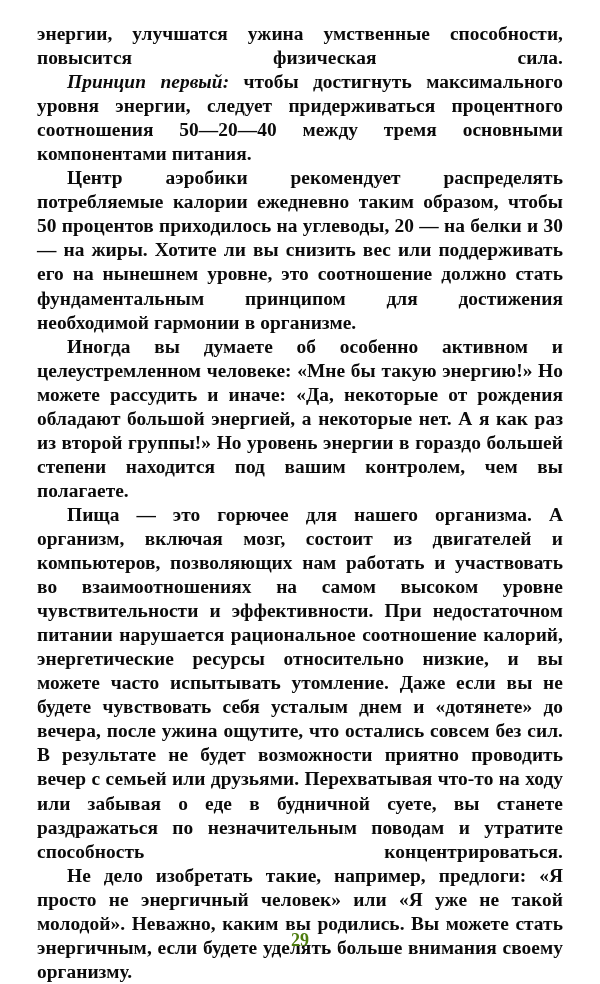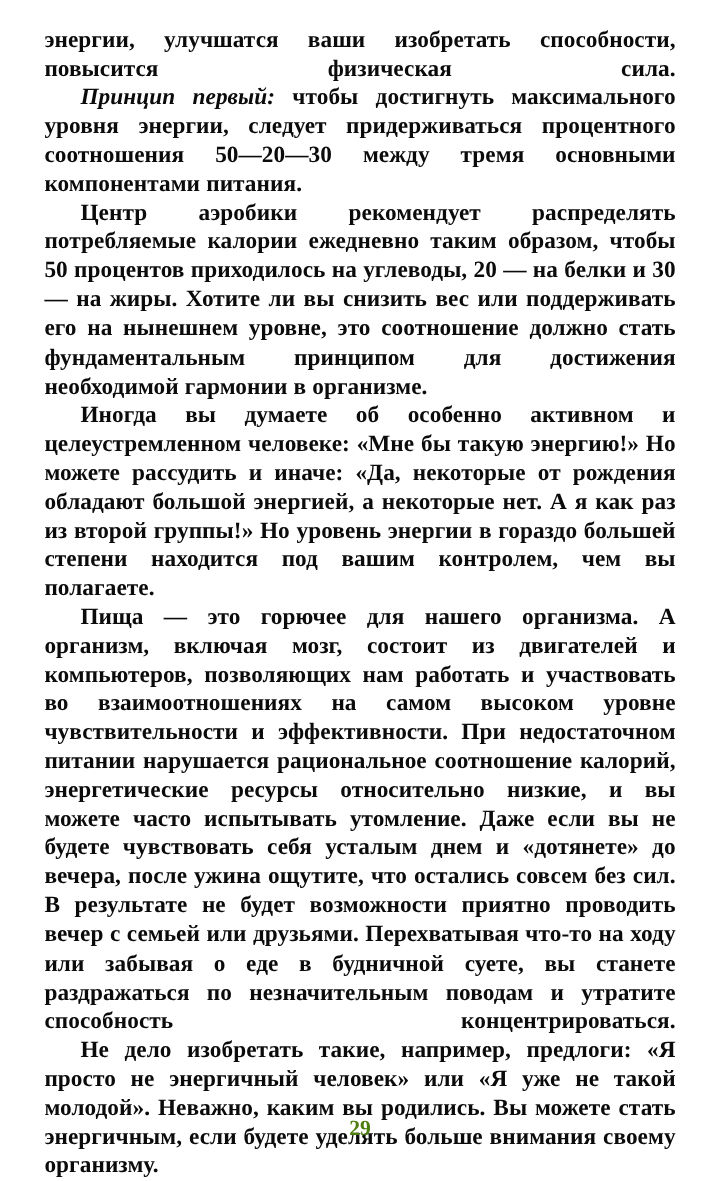--- a/index.html
+++ b/index.html
@@ -61,24 +61,24 @@
     color: #4d7c0f;
   }
 </style>
 </head>
 <body>
 
 <div class="page">
 
   <div class="text-column">
 
-    <p class="para force-justify">энергии, улучшатся ваши изобретать способности, повысится физическая сила.</p>
+    <p class="para force-justify">энергии, улучшатся ужина умственные способности, повысится физическая сила.</p>
 
 
-    <p class="para indent"><span class="lead-italic">Принцип первый:</span><span> чтобы достигнуть максимального уровня энергии, следует придерживаться процентного соотношения 50—20—30 между тремя основными компонентами питания.</span></p>
+    <p class="para indent"><span class="lead-italic">Принцип первый:</span><span> чтобы достигнуть максимального уровня энергии, следует придерживаться процентного соотношения 50—20—40 между тремя основными компонентами питания.</span></p>
 
     <p class="para indent">Центр аэробики рекомендует распределять потребляемые калории ежедневно таким образом, чтобы 50 процентов приходилось на углеводы, 20 — на белки и 30 — на жиры. Хотите ли вы снизить вес или поддерживать его на нынешнем уровне, это соотношение должно стать фундаментальным принципом для достижения необходимой гармонии в организме.</p>
 
     <p class="para indent">Иногда вы думаете об особенно активном и целеустремленном человеке: «Мне бы такую энергию!» Но можете рассудить и иначе: «Да, некоторые от рождения обладают большой энергией, а некоторые нет. А я как раз из второй группы!» Но уровень энергии в гораздо большей степени находится под вашим контролем, чем вы полагаете.</p>
 
     <p class="para indent force-justify">Пища — это горючее для нашего организма. А организм, включая мозг, состоит из двигателей и компьютеров, позволяющих нам работать и участвовать во взаимоотношениях на самом высоком уровне чувствительности и эффективности. При недостаточном питании нарушается рациональное соотношение калорий, энергетические ресурсы относительно низкие, и вы можете часто испытывать утомление. Даже если вы не будете чувствовать себя усталым днем и «дотянете» до вечера, после ужина ощутите, что остались совсем без сил. В результате не будет возможности приятно проводить вечер с семьей или друзьями. Перехватывая что-то на ходу или забывая о еде в будничной суете, вы станете раздражаться по незначительным поводам и утратите способность концентрироваться.</p>
 
     <p class="para indent">Не дело изобретать такие, например, предлоги: «Я просто не энергичный человек» или «Я уже не такой молодой». Неважно, каким вы родились. Вы можете стать энергичным, если будете уделять больше внимания своему организму.</p>
 
   </div>

